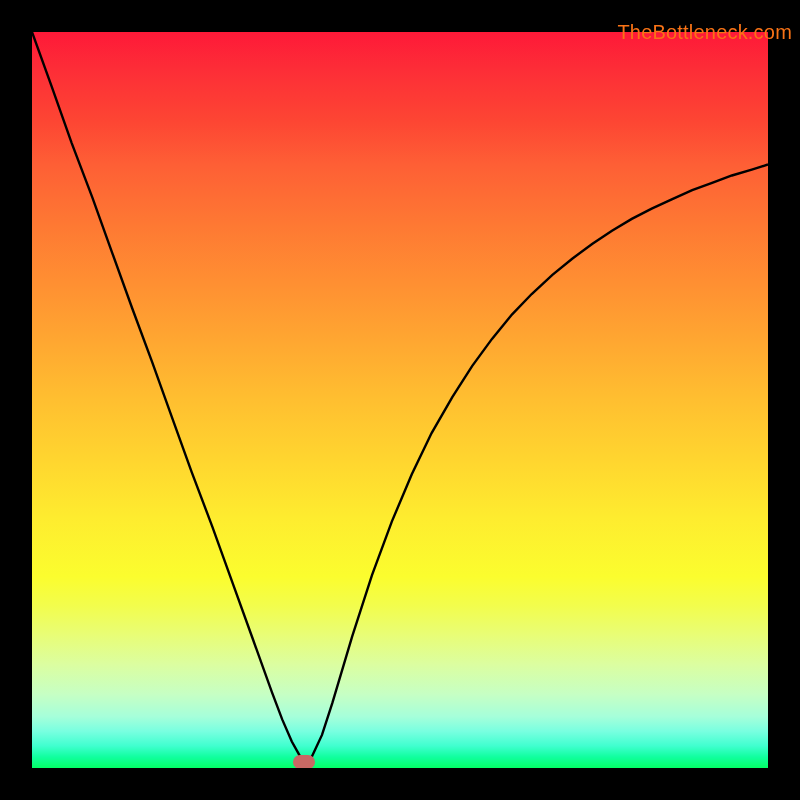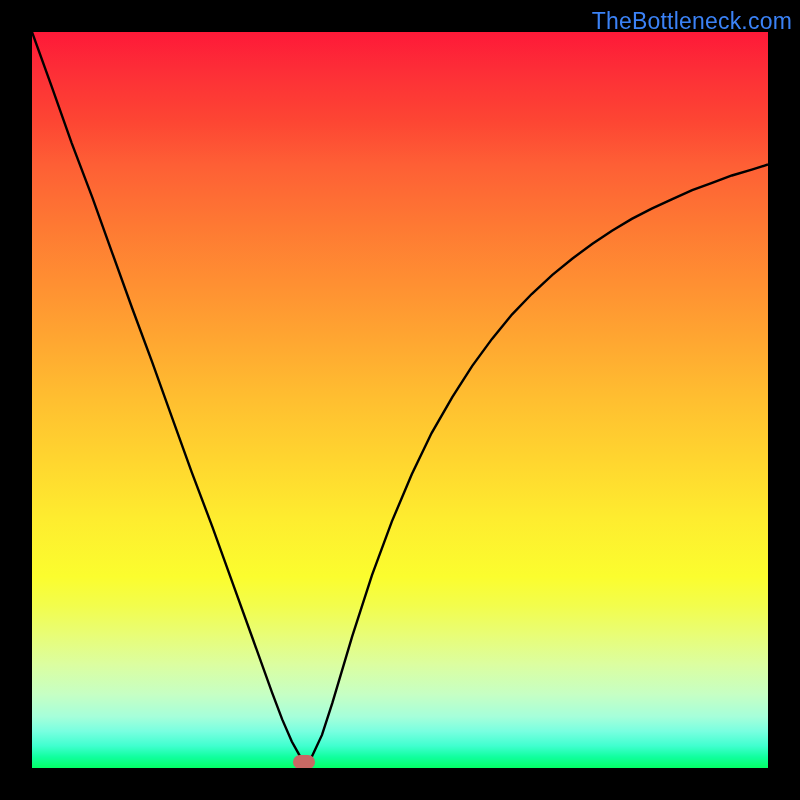--- a/index.html
+++ b/index.html
@@ -61,24 +61,24 @@
   }
   .marker {
     position: absolute;
     width: 22px;
     height: 14px;
     background: #c86864;
     border-radius: 7px;
   }
   .watermark {
     position: absolute;
-    top: 8px;
+    top: 21px;
     right: 8px;
-    color: #3b82f6;
-    font-size: 23px;
+    color: #f97316;
+    font-size: 20px;
     letter-spacing: 0.2px;
   }
 </style>
 </head>
 <body>
 
 <div class="frame">
   <div class="plot-area">
     <div class="gradient"></div>
     <svg class="curve" viewBox="0 0 736 736" preserveAspectRatio="none">

